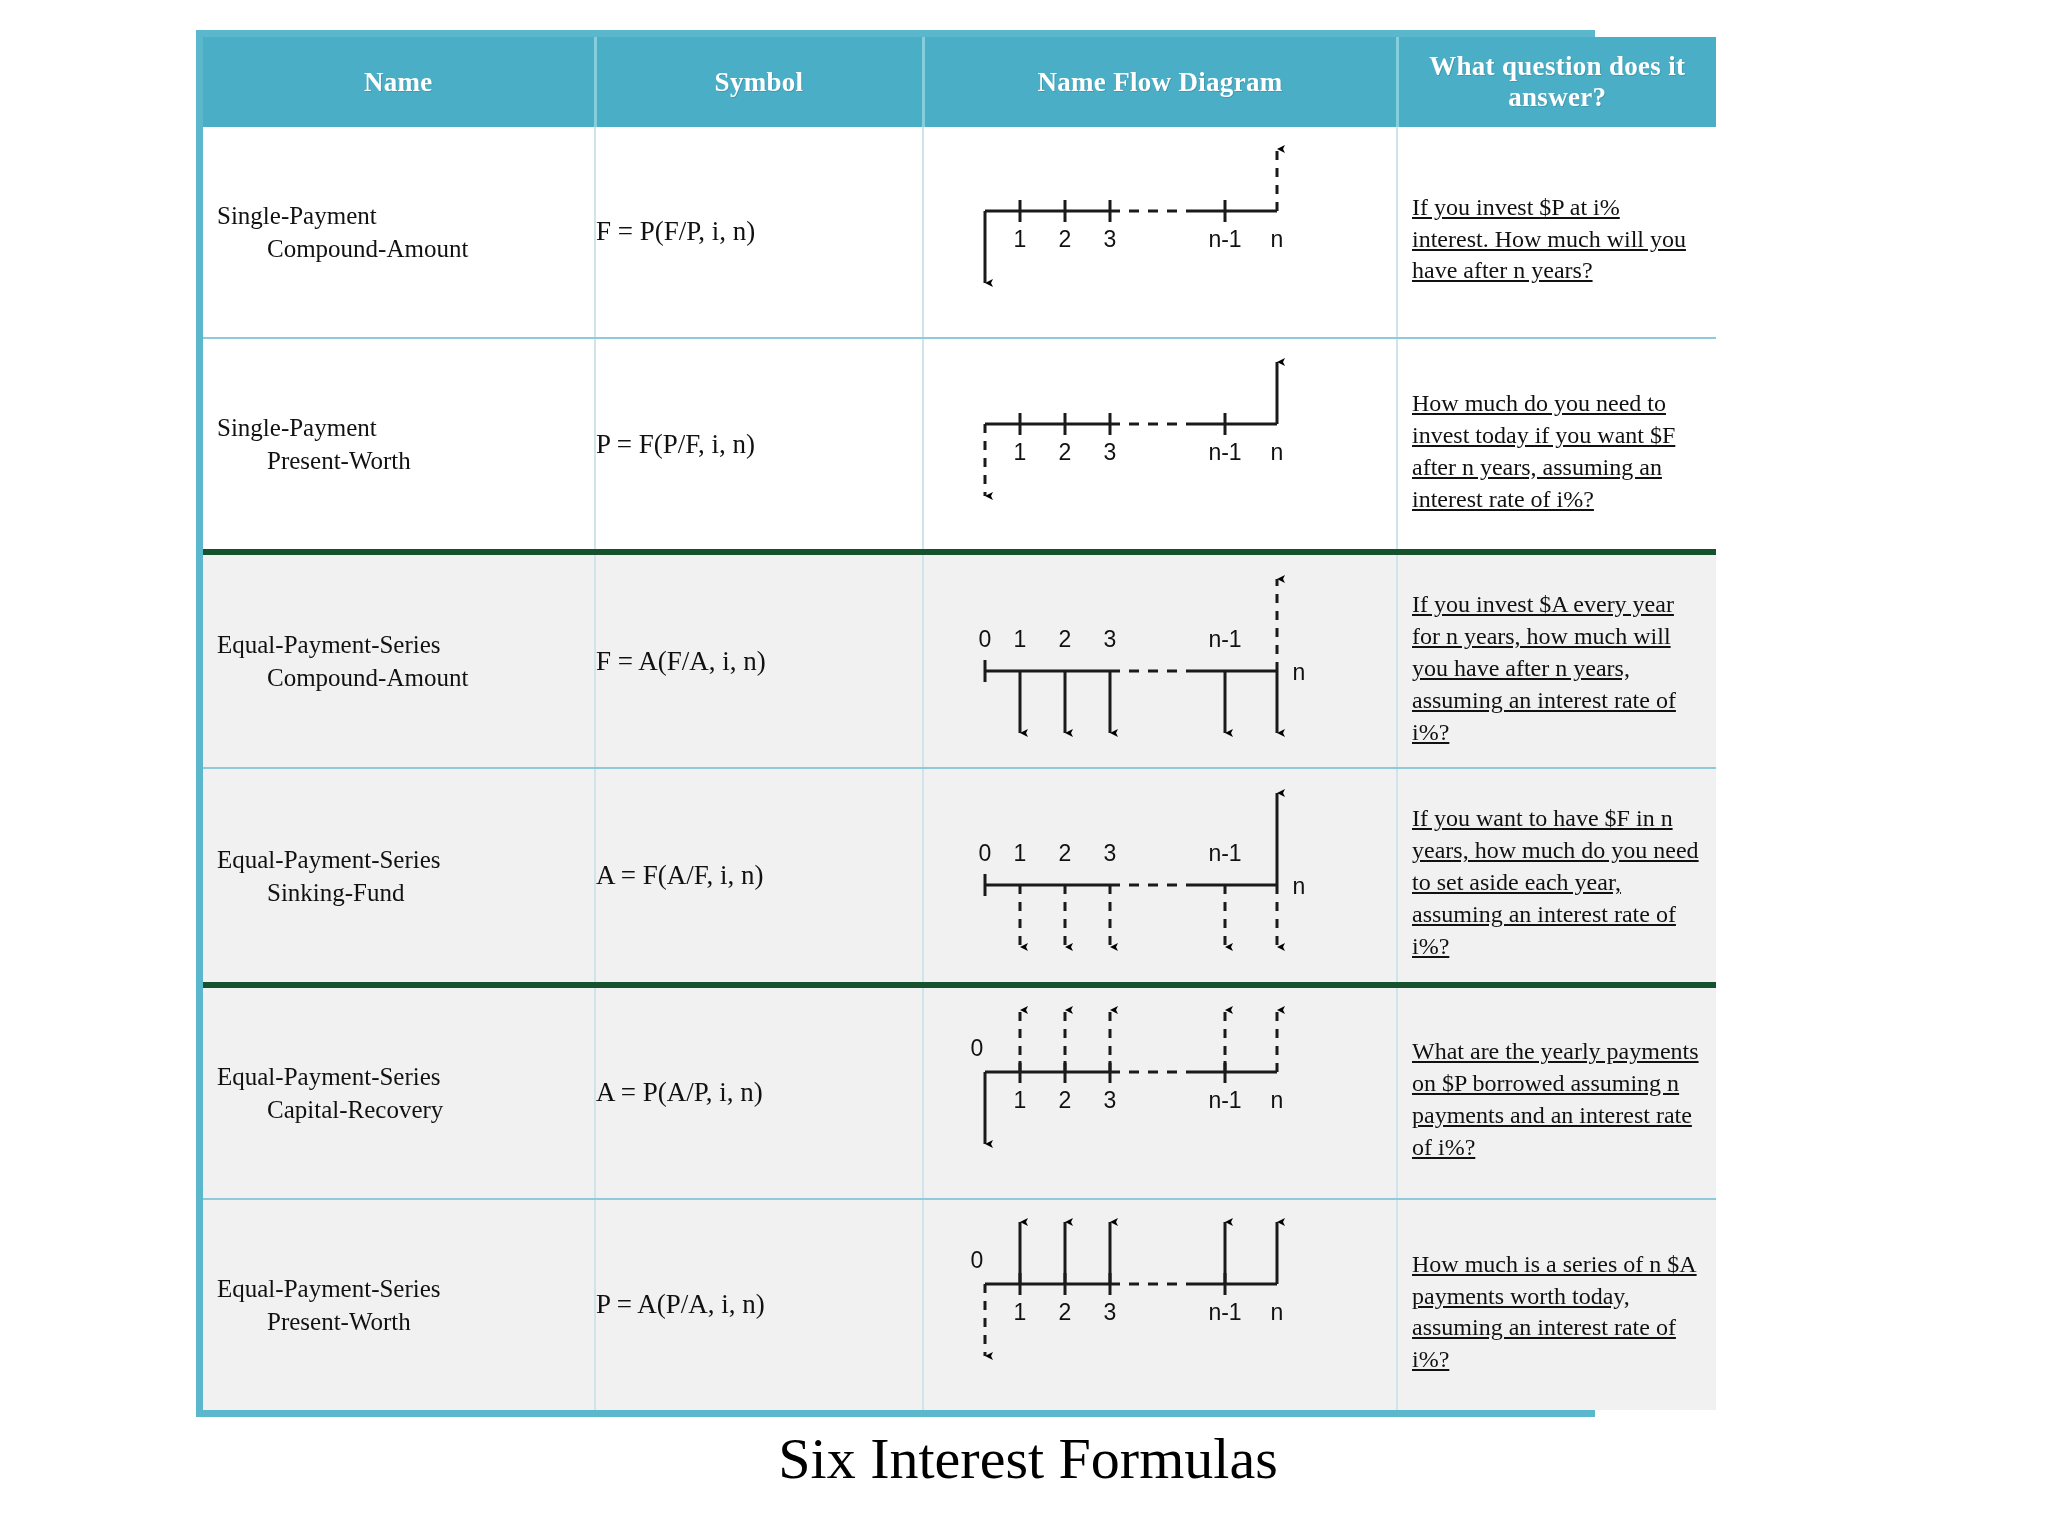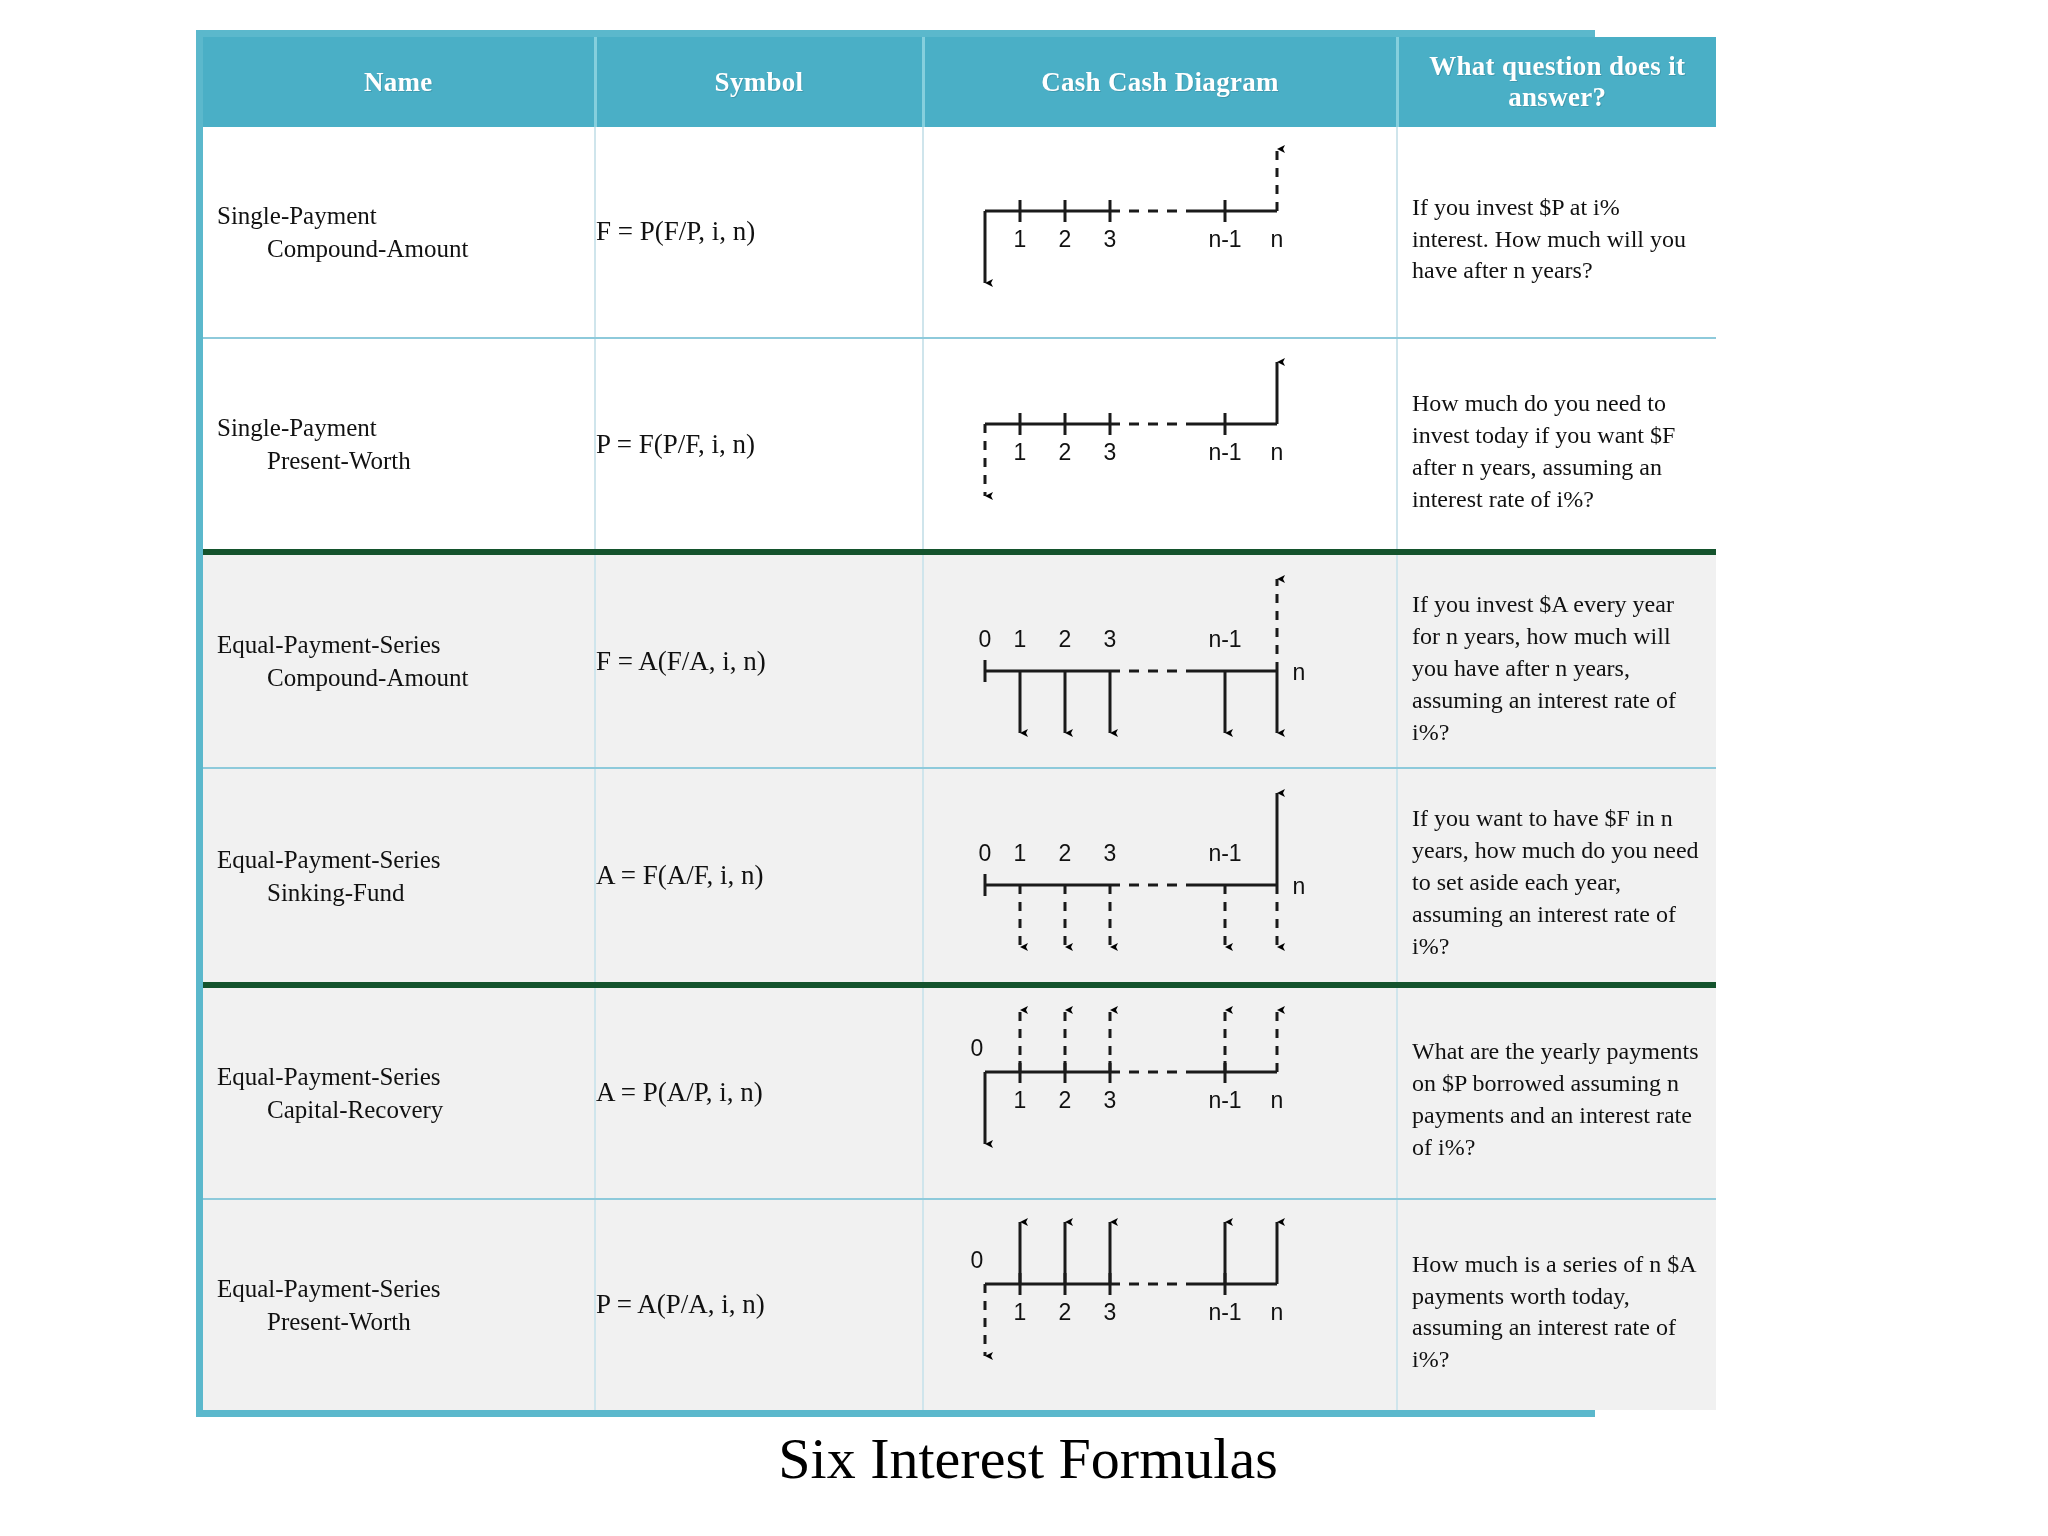--- a/index.html
+++ b/index.html
@@ -65,20 +65,21 @@
   }
   .cell-name .l2{display:block;padding-left:50px;}
   .cell-sym{
     font-size:27px;color:#111;
     text-align:left;
   }
   .cell-q{
     font-size:24px;color:#111;
     padding:21px 16px 6px 14px;
     line-height:1.33;
+    text-decoration:underline;
   }
   .cell-diag{text-align:center;}
   .diagwrap{display:block;width:100%;}
   svg{display:block;margin:0 auto;}
   .cap{
     position:absolute;
     left:4px;top:1425px;width:2048px;
     text-align:center;
     font-size:58px;
     color:#000;
@@ -95,21 +96,21 @@
       <colgroup>
           <col class="c-name">
           <col class="c-sym">
           <col class="c-diag">
           <col class="c-q">
         </colgroup>
       <thead>
         <tr>
           <th>Name</th>
           <th>Symbol</th>
-          <th>Cash Cash Diagram</th>
+          <th>Name Flow Diagram</th>
           <th>What question does it answer?</th>
         </tr>
       </thead>
       <tbody id="tbody">
           <tr>
             <td class="cell-name"><span>Single-Payment</span><span class="l2">Compound-Amount</span></td>
             <td class="cell-sym">F = P(F/P, i, n)</td>
             <td class="cell-diag">
               <span class="diagwrap">
                 <svg width="470" height="185" viewBox="0 0 470 185">

